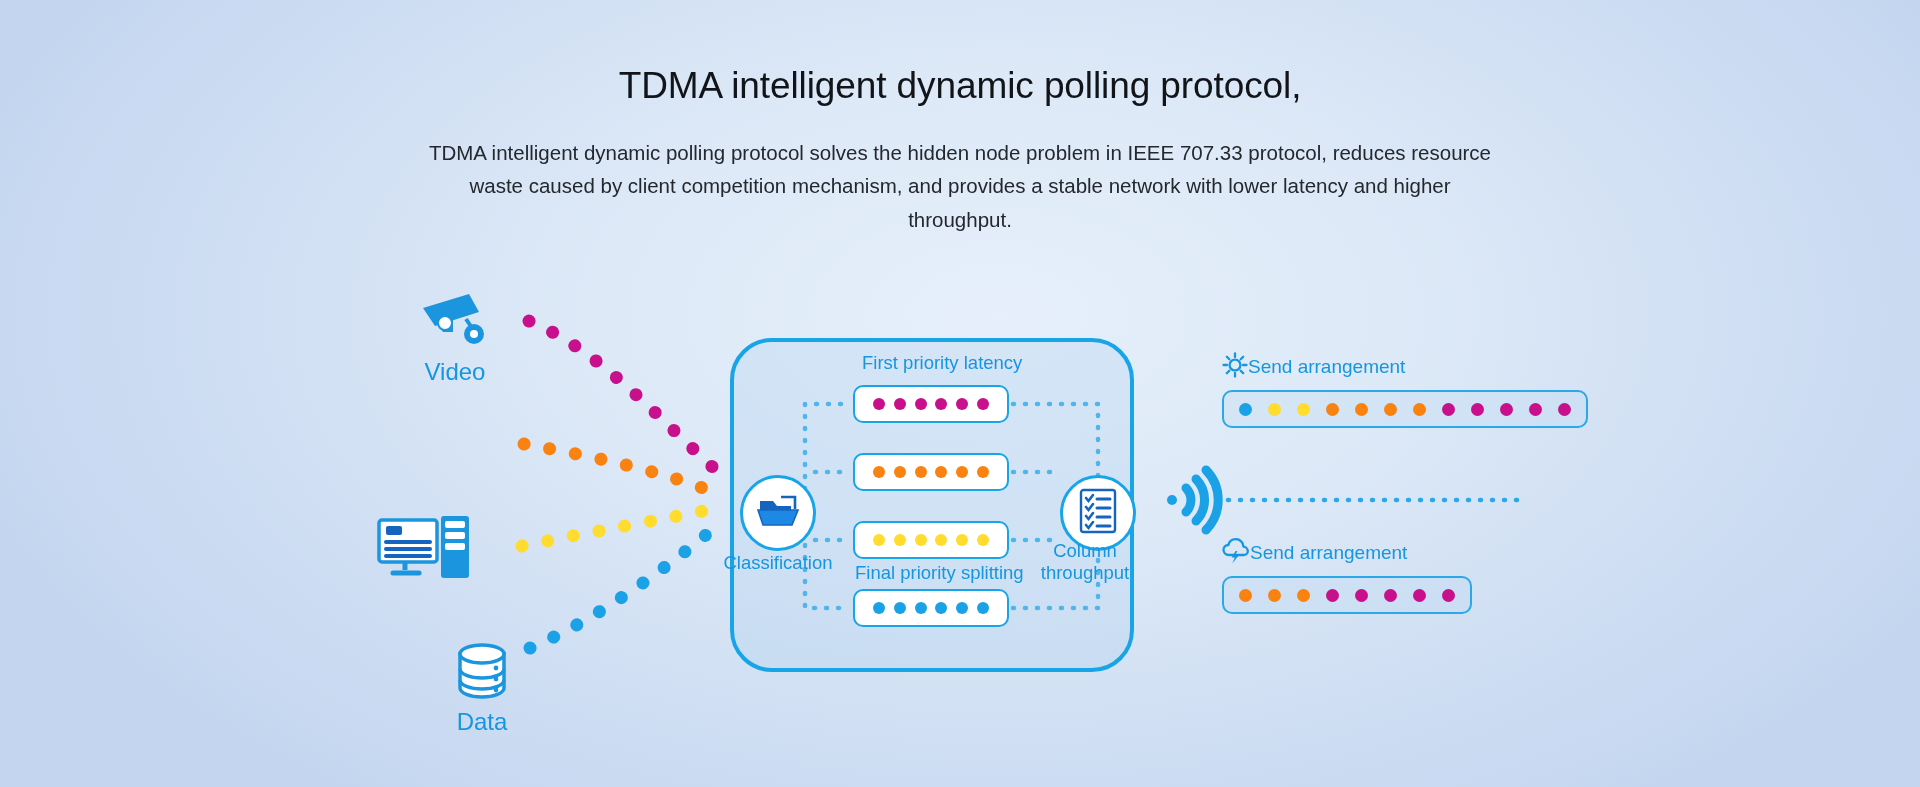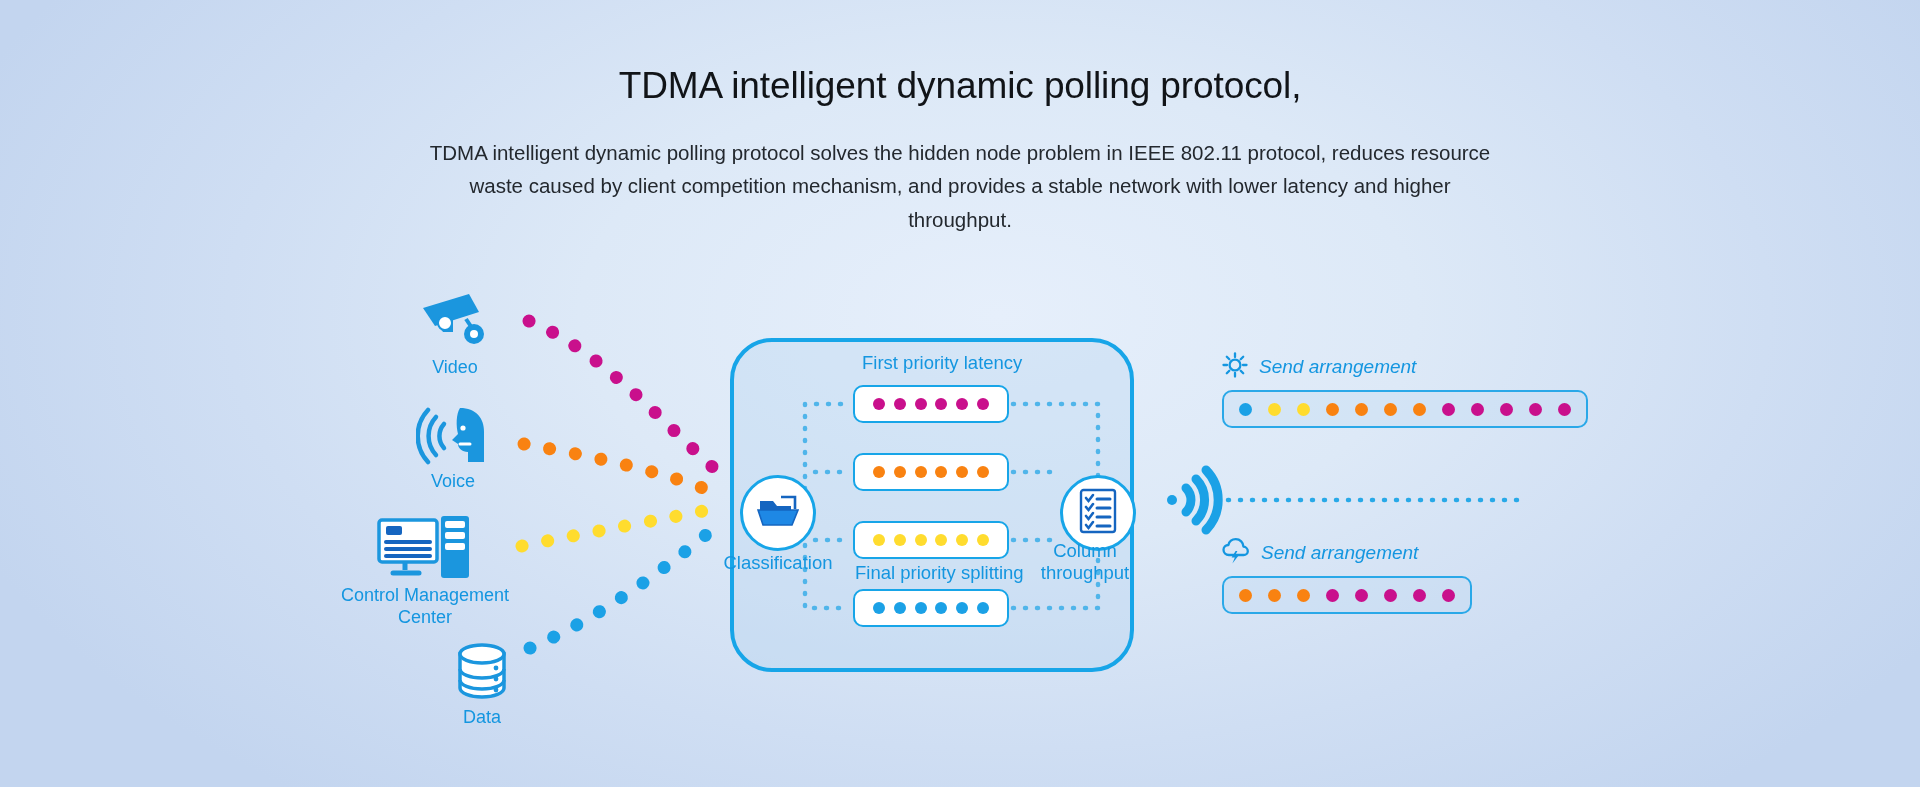--- a/index.html
+++ b/index.html
@@ -57,21 +57,21 @@
     text-align: center;
   }
   .source .ico {
     display: block;
     margin: 0 auto;
     line-height: 0;
   }
   .source .lbl {
     display: block;
     margin-top: 5px;
-    font-size: 18px;
+    font-size: 24px;
     color: #1496e0;
     line-height: 1.22;
   }
   #src-video  { left: 360px; top: 292px; }
   #src-voice  { left: 358px; top: 404px; }
   #src-cmc    { left: 330px; top: 516px; }
   #src-data   { left: 387px; top: 640px; }
 
   
   .center-panel {
@@ -136,23 +136,22 @@
   #lbl-final { left: 855px; top: 562px; }
 
   
   .out-group { position: absolute; }
   #out-top    { left: 1222px; top: 352px; }
   #out-bottom { left: 1222px; top: 538px; }
 
   .out-head {
     display: flex;
     align-items: center;
-    gap: 11px;
+    gap: 0;
     height: 30px;
-    font-style: italic;
   }
   .out-head .otxt {
     font-size: 19px;
     color: #1496e0;
   }
   .out-bar {
     margin-top: 8px;
     height: 38px;
     border: 2.5px solid #2aa8e8;
     border-radius: 10px;
@@ -164,21 +163,21 @@
   }
   .out-bar .dot { width: 13px; height: 13px; border-radius: 50%; flex: none; }
 </style>
 </head>
 <body>
 
 <div class="header">
   <div class="title">
     <div>TDMA intelligent dynamic polling protocol,</div>
   </div>
-  <p class="subtitle">TDMA intelligent dynamic polling protocol solves the hidden node problem in IEEE 802.11 protocol, reduces resource waste caused by client competition mechanism, and provides a stable network with lower latency and higher throughput.</p>
+  <p class="subtitle">TDMA intelligent dynamic polling protocol solves the hidden node problem in IEEE 707.33 protocol, reduces resource waste caused by client competition mechanism, and provides a stable network with lower latency and higher throughput.</p>
 </div>
 
 <div class="stage">
 
   <svg class="svg-layer" viewBox="0 0 1920 787">
     <defs>
       <style>
         .stream { fill: none; stroke-linecap: round; stroke-width: 13; }
         .route  { fill: none; stroke: #28a9e8; stroke-width: 4.5;
                   stroke-linecap: round; stroke-dasharray: 1 11; }
@@ -217,36 +216,20 @@
         <path d="M14,26 L34,26 L34,40 L24,40 Z" fill="#1B96DE"></path>
         <circle cx="26" cy="31" r="7" fill="#ffffff" stroke="#1B96DE" stroke-width="2"></circle>
         <path d="M47,27 L53,36" stroke="#1B96DE" stroke-width="4" fill="none"></path>
         <circle cx="55" cy="42" r="10" fill="#1B96DE"></circle>
         <circle cx="55" cy="42" r="4" fill="#ffffff"></circle>
       </svg>
     </span>
     <span class="lbl">Video</span>
   </div>
 
-  <div class="source" id="src-voice">
-    <span class="ico">
-      <svg width="74" height="62" viewBox="0 0 74 62">
-        <g fill="none" stroke="#1B96DE" stroke-width="4.5" stroke-linecap="round">
-          <path d="M28,20 A18,18 0 0 0 28,44"></path>
-          <path d="M20,13 A28,28 0 0 0 20,51"></path>
-          <path d="M12,6 A38,38 0 0 0 12,58"></path>
-        </g>
-        <path d="M44,4 C60,4 68,14 68,28 L68,58 L52,58 L52,48
-                 C46,48 42,44 42,40 L36,36 L42,30 C40,22 40,10 44,4 Z" fill="#1B96DE"></path>
-        <path d="M44,40 L54,40" stroke="#ffffff" stroke-width="3" stroke-linecap="round"></path>
-        <circle cx="47" cy="24" r="2.6" fill="#ffffff"></circle>
-      </svg>
-    </span>
-    <span class="lbl">Voice</span>
-  </div>
 
   <div class="source" id="src-cmc">
     <span class="ico">
       <svg width="96" height="64" viewBox="0 0 96 64">
         <rect x="2" y="4" width="58" height="42" rx="3" fill="#ffffff" stroke="#1B96DE" stroke-width="3.5"></rect>
         <rect x="9" y="10" width="16" height="9" rx="2" fill="#1565C0"></rect>
         <g stroke="#1565C0" stroke-width="4" stroke-linecap="round">
           <path d="M9,26 L53,26"></path>
             <path d="M9,33 L53,33"></path>
             <path d="M9,40 L53,40"></path>
@@ -254,21 +237,20 @@
         <path d="M28,46 L28,54" stroke="#1B96DE" stroke-width="5"></path>
         <path d="M16,57 L42,57" stroke="#1B96DE" stroke-width="5" stroke-linecap="round"></path>
         <rect x="64" y="0" width="28" height="62" rx="3" fill="#1B96DE"></rect>
         <g fill="#ffffff">
           <rect x="68" y="5" width="20" height="7" rx="2"></rect>
           <rect x="68" y="16" width="20" height="7" rx="2"></rect>
           <rect x="68" y="27" width="20" height="7" rx="2"></rect>
         </g>
       </svg>
     </span>
-    <span class="lbl">Control Management Center</span>
   </div>
 
   <div class="source" id="src-data">
     <span class="ico">
       <svg width="56" height="62" viewBox="0 0 56 62">
         <g fill="#ffffff" stroke="#1B96DE" stroke-width="3.5">
           <path d="M6,14 L6,48 C6,53 16,57 28,57 C40,57 50,53 50,48 L50,14 Z"></path>
           <ellipse cx="28" cy="14" rx="22" ry="9"></ellipse>
           <path d="M6,29 C6,34 16,38 28,38 C40,38 50,34 50,29" fill="none"></path>
           <path d="M6,40 C6,45 16,49 28,49 C40,49 50,45 50,40" fill="none"></path>

